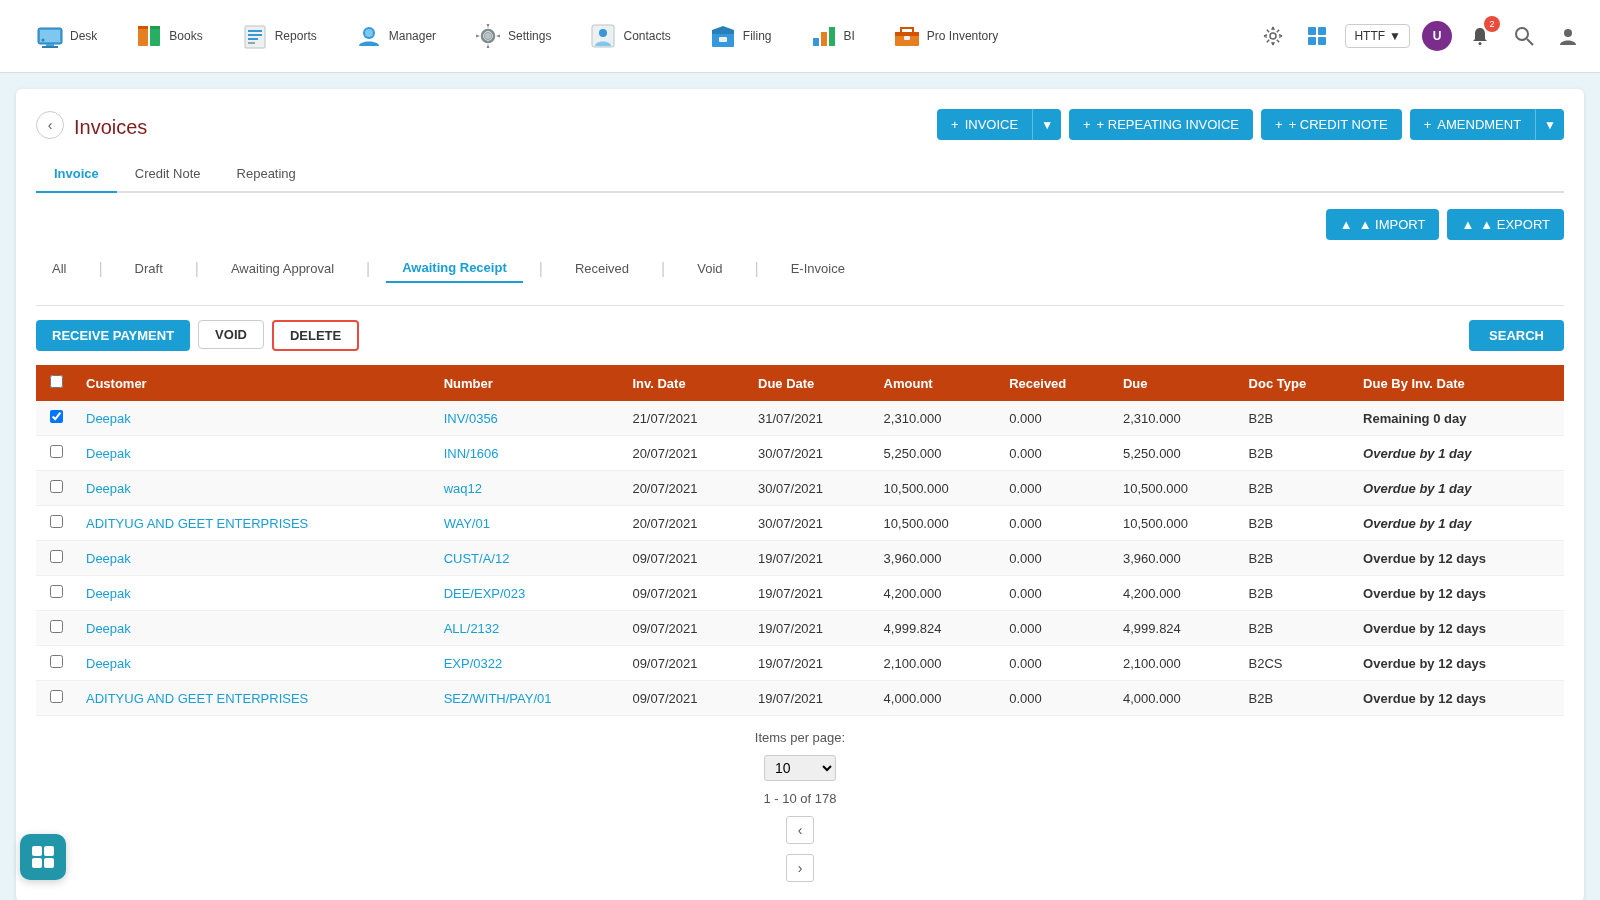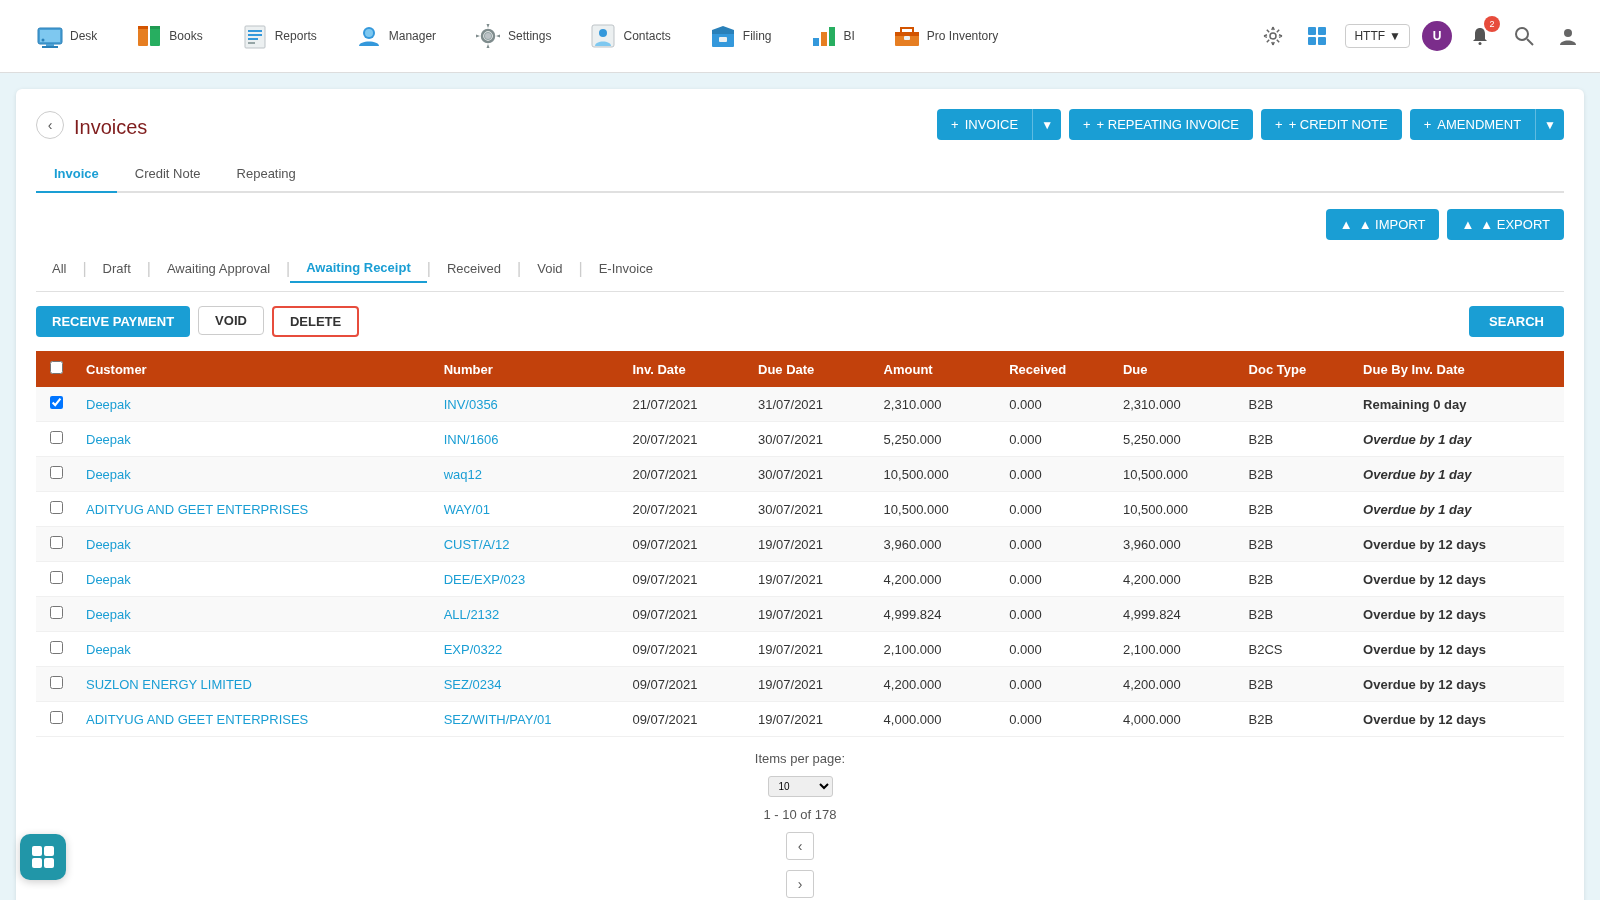--- a/index.html
+++ b/index.html
@@ -207,24 +207,24 @@
       font-size: 13px;
       display: flex;
       align-items: center;
       gap: 6px;
     }
 
     
     .filter-tabs {
       display: flex;
       align-items: center;
-      gap: 0;
+      gap: 16px;
       margin-bottom: 14px;
       border-bottom: 1px solid #e0e0e0;
-      padding-bottom: 8px;
+      padding-bottom: 22px;
     }
     .filter-tab {
       padding: 6px 16px;
       cursor: pointer;
       color: #555;
       font-size: 13px;
       border: none;
       background: none;
     }
     .filter-tab.active {
@@ -330,21 +330,21 @@
       gap: 10px;
       margin-top: 14px;
       font-size: 13px;
       color: #555;
       flex-direction: column;
     }
     .per-page-select {
       border: 1px solid #ccc;
       border-radius: 3px;
       padding: 3px 20px 3px 6px;
-      font-size: 10px;
+      font-size: 14px;
       cursor: pointer;
     }
     .page-nav-btn {
       width: 28px;
       height: 28px;
       border: 1px solid #ccc;
       background: white;
       border-radius: 3px;
       cursor: pointer;
       display: flex;
@@ -739,34 +739,20 @@
     <td>2,100.000</td>
     <td>0.000</td>
     <td>2,100.000</td>
     <td>B2CS</td>
     <td class="text-red">Overdue by 12 days</td>
   </tr>
             <tr>
     <td class="checkbox-cell">
       <input type="checkbox" style="">
     </td>
-    <td><a class="link-blue">SUZLON ENERGY LIMITED</a></td>
-    <td><a class="link-blue">SEZ/0234</a></td>
-    <td>09/07/2021</td>
-    <td>19/07/2021</td>
-    <td>4,200.000</td>
-    <td>0.000</td>
-    <td>4,200.000</td>
-    <td>B2B</td>
-    <td class="text-red">Overdue by 12 days</td>
-  </tr>
-            <tr>
-    <td class="checkbox-cell">
-      <input type="checkbox" style="">
-    </td>
     <td><a class="link-blue">ADITYUG AND GEET ENTERPRISES</a></td>
     <td><a class="link-blue">SEZ/WITH/PAY/01</a></td>
     <td>09/07/2021</td>
     <td>19/07/2021</td>
     <td>4,000.000</td>
     <td>0.000</td>
     <td>4,000.000</td>
     <td>B2B</td>
     <td class="text-red">Overdue by 12 days</td>
   </tr>

